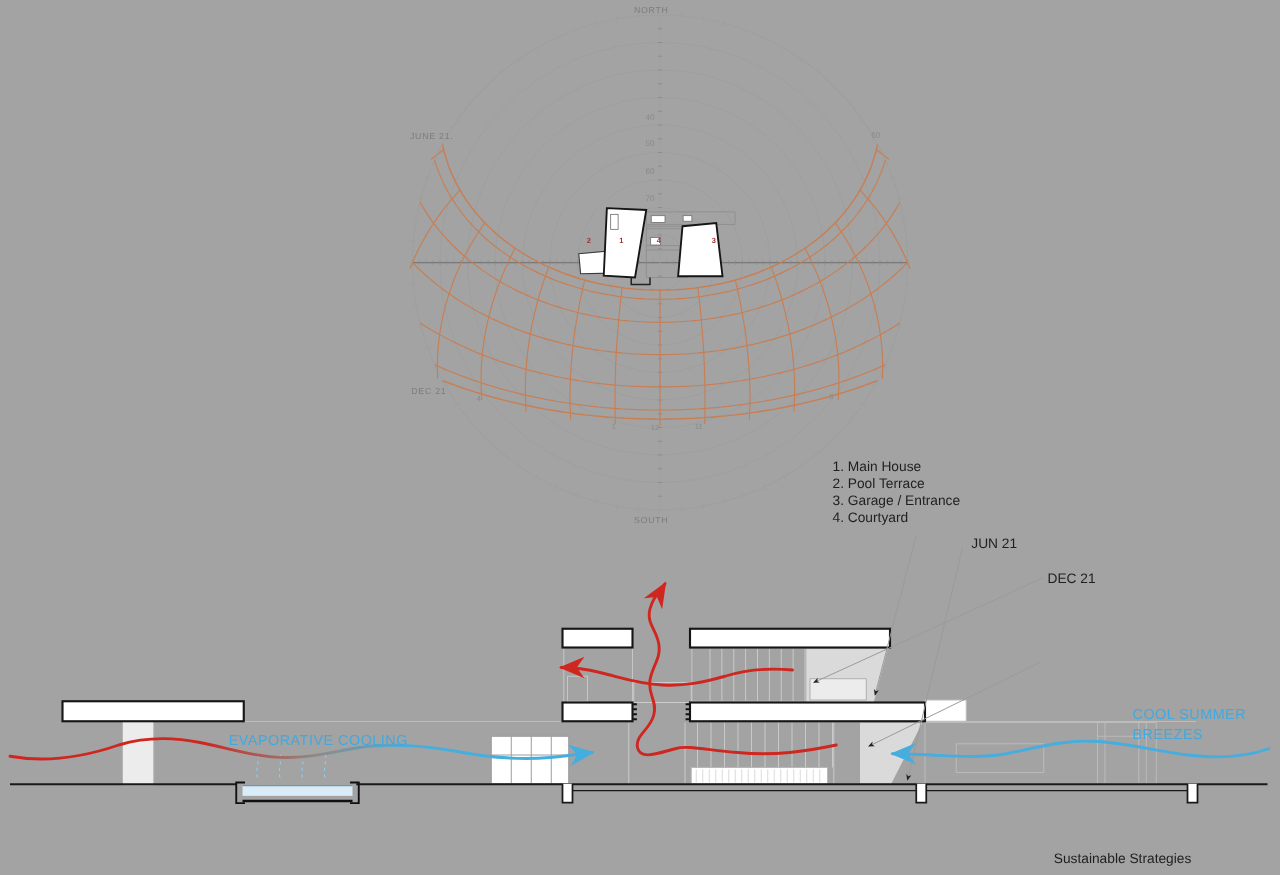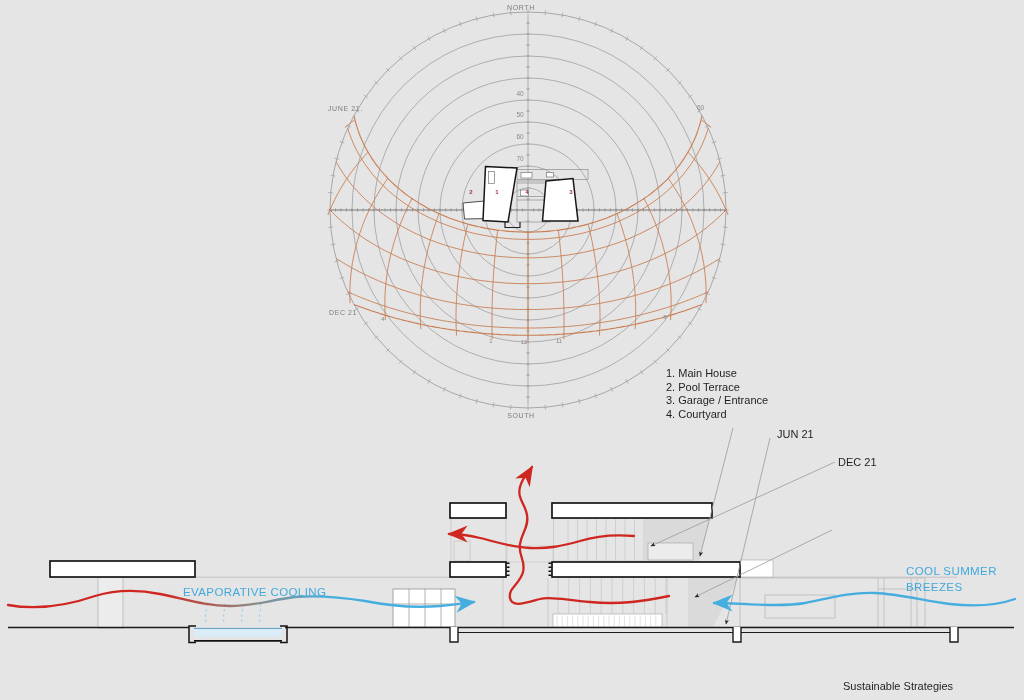--- a/index.html
+++ b/index.html
@@ -1,16 +1,16 @@
 <!DOCTYPE html>
 <html><head>
 <meta charset="utf-8">
 <style>
   html,body{margin:0;padding:0;background:#ffffff;}
-  #canvas{position:relative;width:1024px;height:700px;background:#e5e5e5;overflow:hidden;
+  #canvas{position:relative;width:1024px;height:700px;background:#a3a3a3;overflow:hidden;
           font-family:"Liberation Sans", sans-serif;}
   svg{position:absolute;left:0;top:0;}
   text{font-family:"Liberation Sans", sans-serif;}
   .gridlabel{fill:#7d7d7d;font-size:7px;letter-spacing:.6px;}
   .altlabel{fill:#8a8a8a;font-size:6.5px;}
   .hourlabel{fill:#8a8a8a;font-size:6px;}
   .plannum{fill:#a83232;font-size:6px;font-weight:bold;}
   .ink{fill:#1f1f1f;font-size:11px;}
   .bluetxt{fill:#41a9dd;font-size:11.5px;letter-spacing:.4px;}
 </style>

